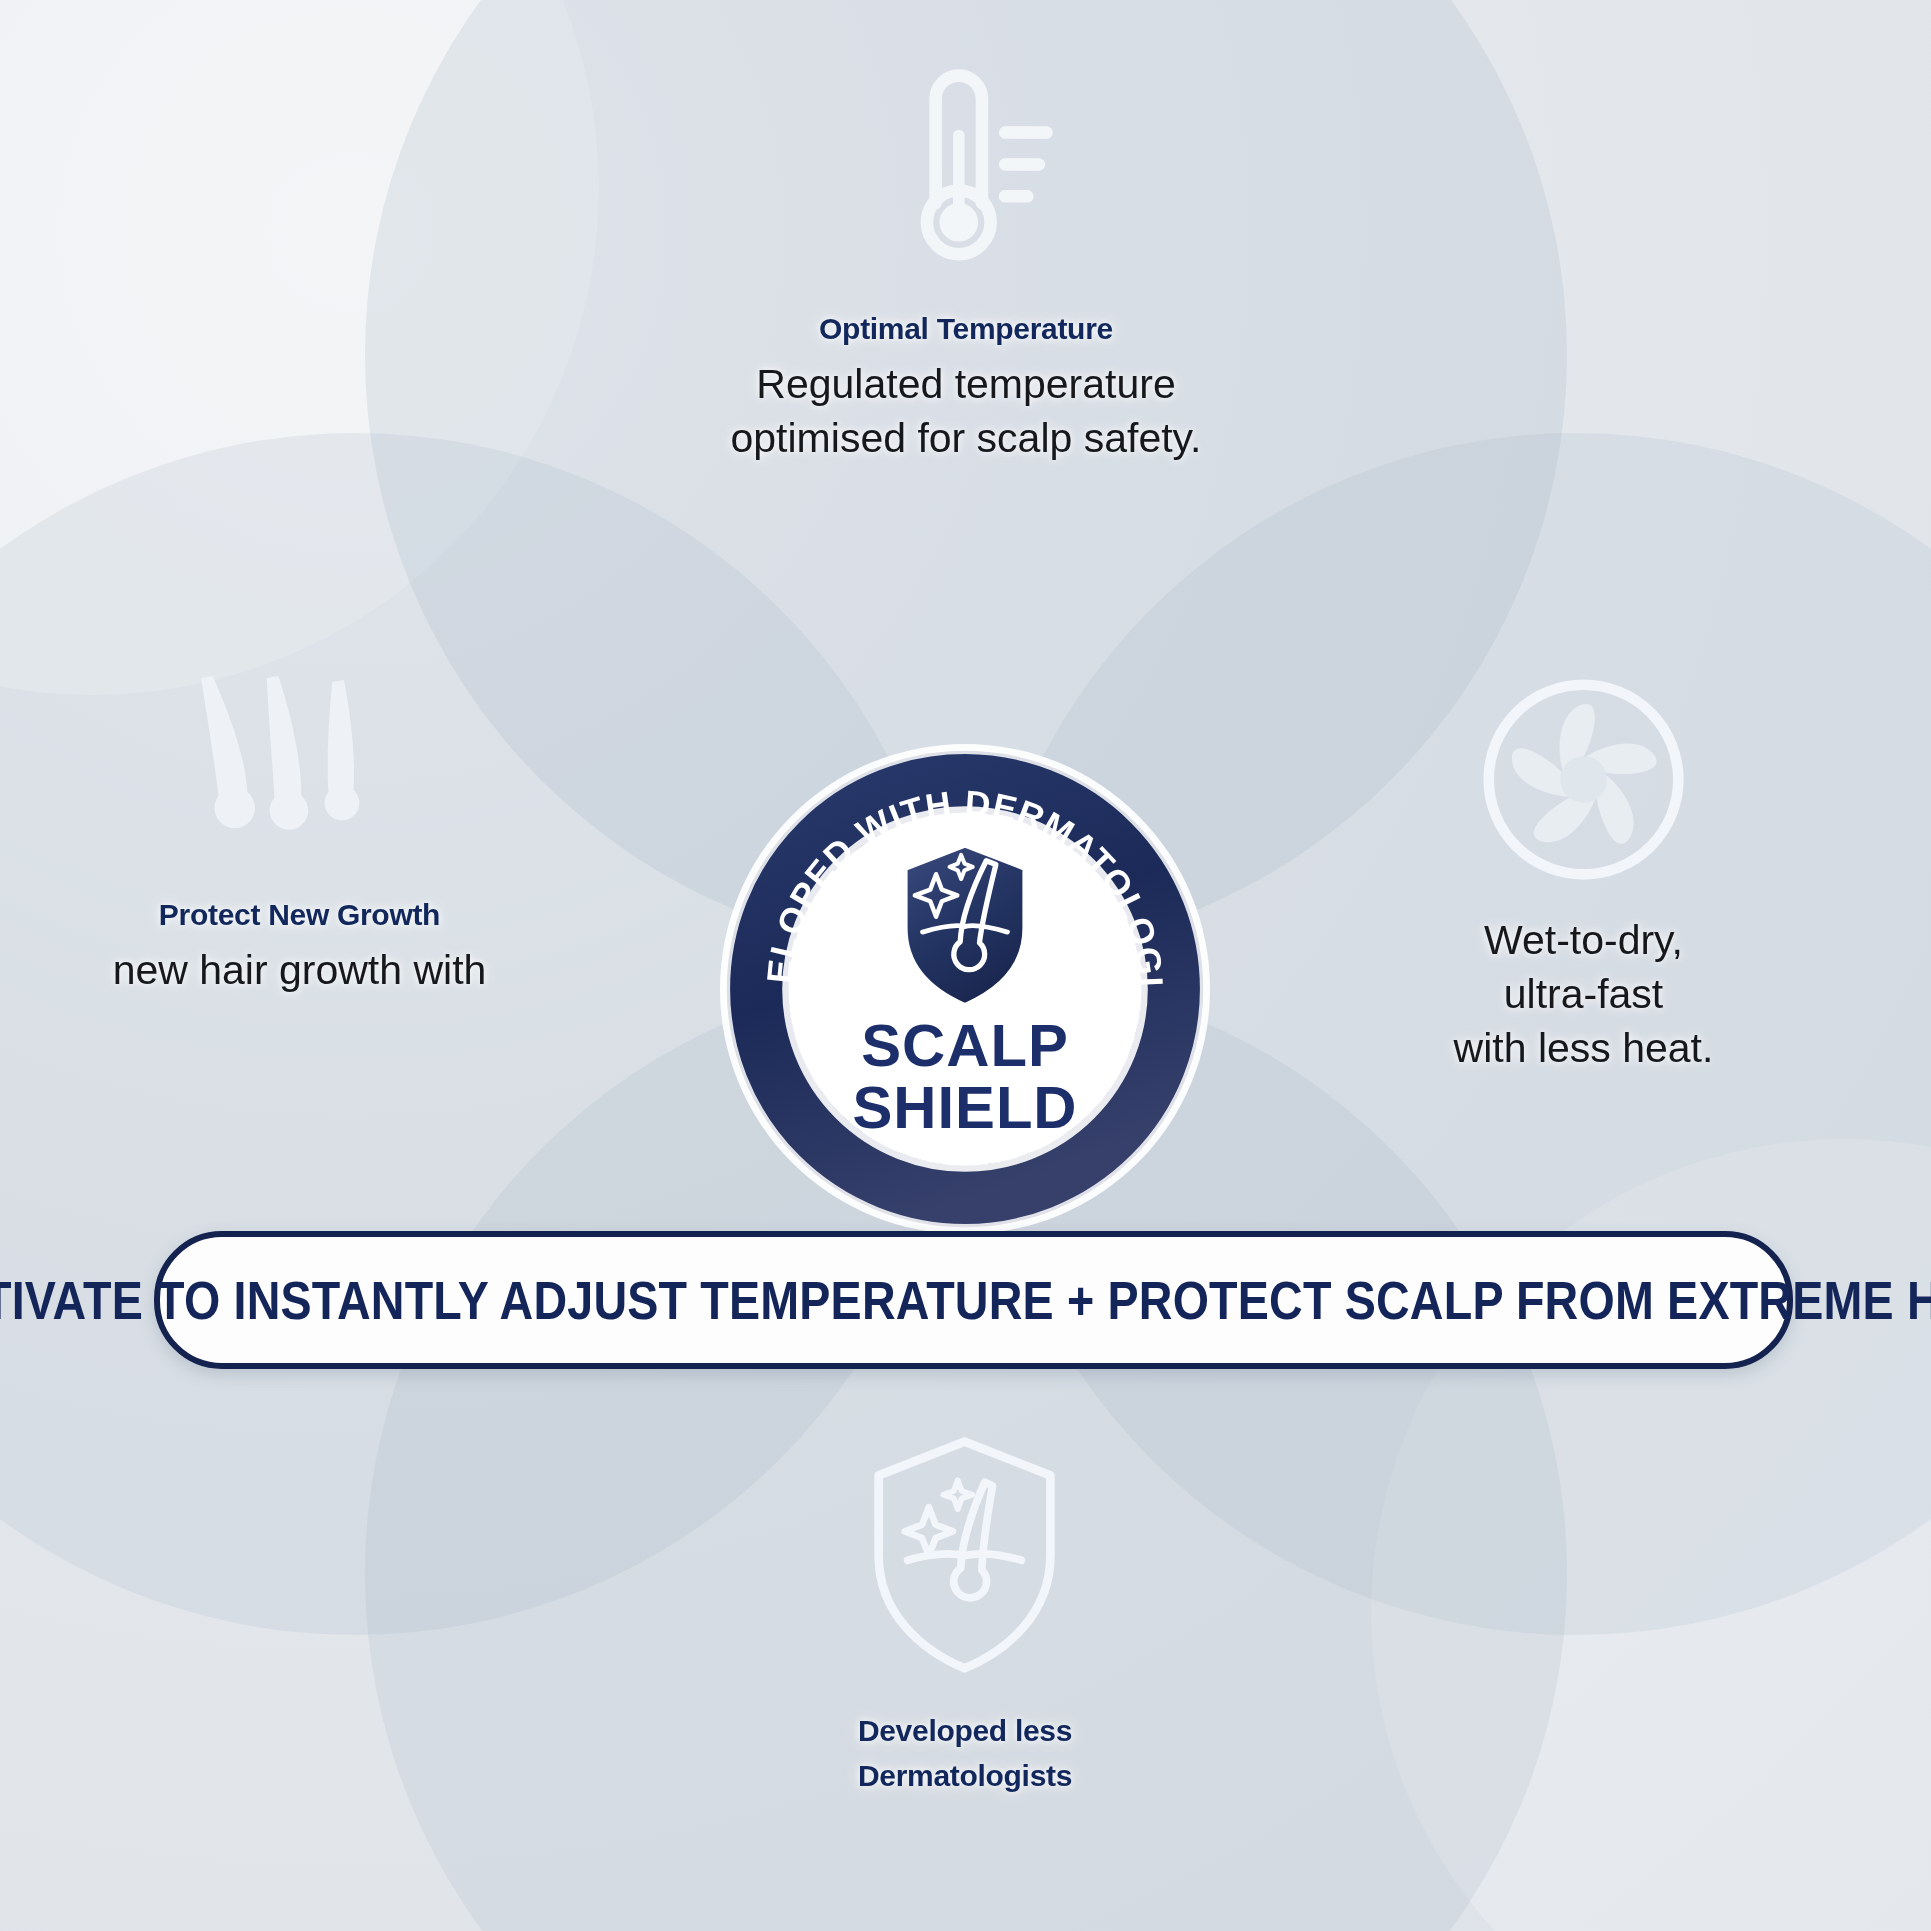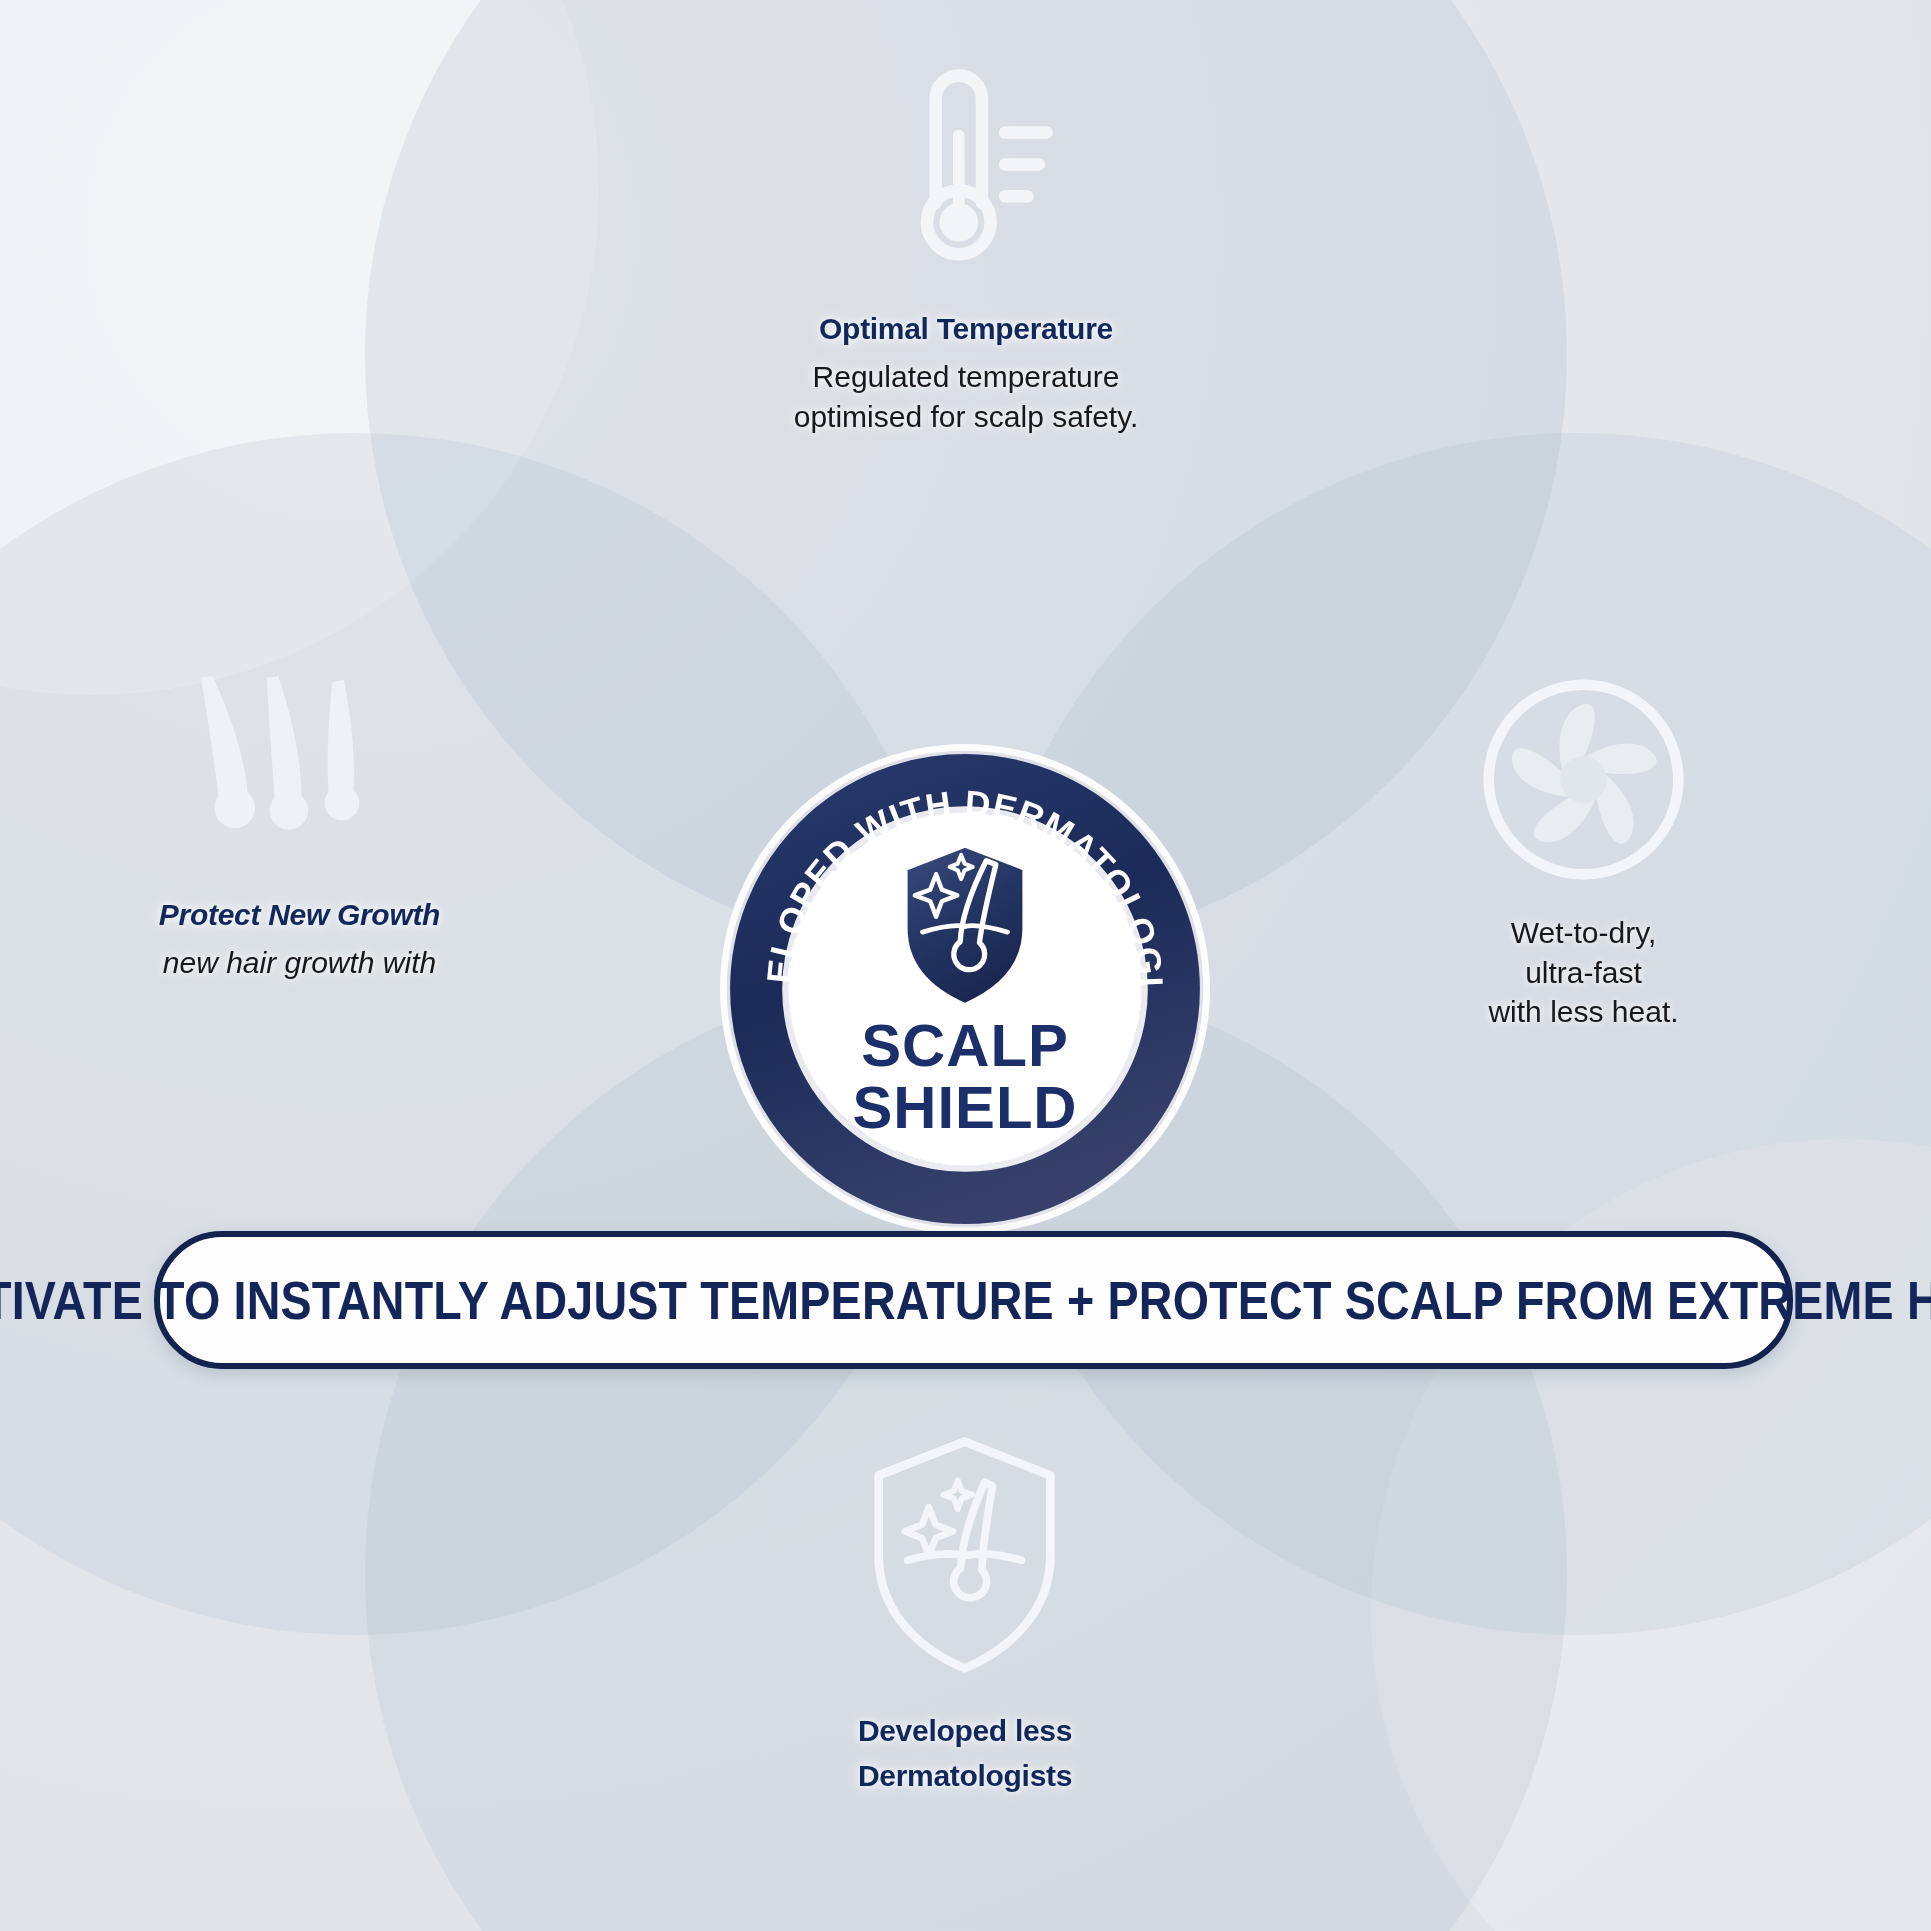--- a/index.html
+++ b/index.html
@@ -28,29 +28,29 @@
   
   .feat{position:absolute;text-align:center;}
   .feat h2{
     margin:0 0 11.6px 0;
     font-size:30px;line-height:1.12;font-weight:bold;
     color:#12275c;letter-spacing:-0.3px;
     text-shadow:0 0 7.7px rgba(255,255,255,0.95),0 0 17.4px rgba(255,255,255,0.75);
   }
   .feat p{
     margin:0;
-    font-size:30px;line-height:1.32;font-weight:400;
+    font-size:41px;line-height:1.32;font-weight:400;
     color:#16181c;
     text-shadow:0 0 7.7px rgba(255,255,255,0.95),0 0 15.4px rgba(255,255,255,0.7);
   }
   .icon-wrap{display:flex;justify-content:center;align-items:center;}
 
   
   #feat-top   {left:483px; top:58px;  width:966px;}
-  #feat-left  {left:29px;  top:676px; width:541px;font-style:italic;}
+  #feat-left  {left:29px;  top:676px; width:541px;}
   #feat-right {left:1284px;top:676px; width:599px;}
   #feat-bottom{left:608px; top:1429px;width:714px;}
 
   #feat-top .icon-wrap{height:208px;margin-bottom:46px;}
   #feat-left .icon-wrap{height:174px;margin-bottom:48px;}
   #feat-right .icon-wrap{height:208px;margin-bottom:29px;}
   #feat-bottom .icon-wrap{height:251px;margin-bottom:34px;}
 
   
   #badge{

